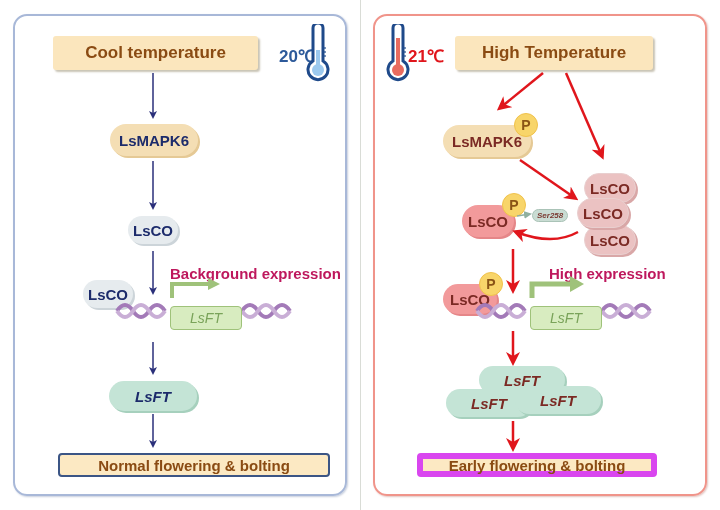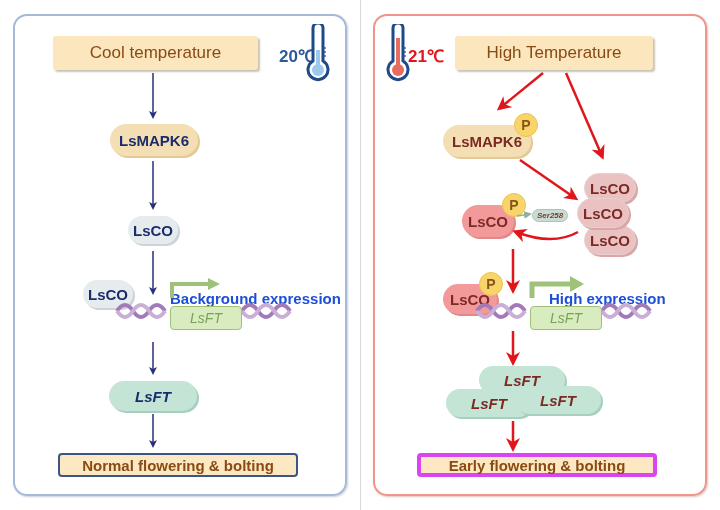--- a/index.html
+++ b/index.html
@@ -3,36 +3,36 @@
 <meta charset="utf-8">
 <style>
   html,body{margin:0;padding:0;background:#fff;}
   body{width:720px;height:510px;position:relative;overflow:hidden;font-family:"Liberation Sans",sans-serif;}
   .divider{position:absolute;left:360px;top:0;width:1px;height:510px;background:#d9dcd6;}
   .panel{position:absolute;top:14px;height:482px;border-radius:14px;box-sizing:border-box;}
   .panel.left{left:13px;width:334px;border:2px solid #a8b8d8;box-shadow:1px 1px 2px #c8cfdd;}
   .panel.right{left:373px;width:334px;border:2px solid #f0948a;box-shadow:1px 1px 2px #e0c4c0;}
   .abs{position:absolute;}
   .cond-box{position:absolute;height:34px;background:#fbe6bd;border-radius:3px;box-shadow:2px 2px 2px #c9c4b5;
-    color:#8a4b13;font-weight:normal;font-size:17px;display:flex;align-items:center;justify-content:center;}
+    color:#8a4b13;font-weight:bold;font-size:17px;display:flex;align-items:center;justify-content:center;}
   .outcome{position:absolute;height:24px;background:#fce9c3;border-radius:4px;
     color:#8a4b13;font-weight:bold;font-size:15px;display:flex;align-items:center;justify-content:center;box-sizing:border-box;}
   .outcome.left{border:2px solid #3b5585;}
-  .outcome.right{border:4px solid #d946ef;}
+  .outcome.right{border:6px solid #d946ef;}
   .pill{position:absolute;border-radius:16px;display:flex;align-items:center;justify-content:center;font-weight:bold;box-sizing:border-box;}
   .mapk{background:#f4deb4;box-shadow:2px 2px 0 #e5c995;font-size:15px;}
   .lsco-grey{background:#e6ebee;box-shadow:2px 2px 0 #ccd4d9;color:#1c2b6b;font-size:15px;}
   .lsco-pink{background:#f29a9b;box-shadow:2px 2px 0 #e58688;color:#7b2a24;font-size:15px;}
   .lsco-rose{background:#ebc2c2;box-shadow:2px 2px 0 #d9a7a7;color:#7b2a24;font-size:15px;border:1px solid #e9cfcf;}
   .lsft-pill{background:#c4e4d6;box-shadow:2px 2px 0 #a6d0bd;font-size:15px;font-style:italic;}
   .phos{position:absolute;width:24px;height:24px;border-radius:50%;background:#f8d56a;border:1px solid #f0c24c;color:#8a5416;
     font-weight:bold;font-size:14px;display:flex;align-items:center;justify-content:center;box-sizing:border-box;}
   .gene-box{position:absolute;height:24px;background:#d8ecc0;border:1.5px solid #9fc27a;border-radius:4px;color:#7aa35a;
     font-style:italic;font-size:14px;display:flex;align-items:center;justify-content:center;box-sizing:border-box;}
-  .label{position:absolute;font-weight:bold;font-size:15px;color:#1d4ed8;white-space:nowrap;margin-top:25px;}
+  .label{position:absolute;font-weight:bold;font-size:15px;color:#be185d;white-space:nowrap;}
   .temp-text{position:absolute;font-size:17px;font-weight:bold;}
   .ser{position:absolute;background:#c9dcd3;border:1px solid #aac3b7;border-radius:8px;color:#7a3930;font-size:8px;font-weight:bold;
     padding:1px 4px;}
   svg.overlay{position:absolute;left:0;top:0;}
 </style>
 </head>
 <body>
 
 <div class="divider"></div>
 
@@ -50,21 +50,21 @@
 </svg>
 
 <div class="pill mapk" style="left:110px;top:124px;width:88px;height:32px;color:#1c2b6b;">LsMAPK6</div>
 <div class="pill lsco-grey" style="left:128px;top:216px;width:50px;height:28px;">LsCO</div>
 <div class="pill lsco-grey" style="left:83px;top:280px;width:50px;height:28px;">LsCO</div>
 
 <div class="label" style="left:170px;top:265px;">Background expression</div>
 
 <div class="pill lsft-pill" style="left:109px;top:381px;width:88px;height:30px;color:#1c2b6b;">LsFT</div>
 
-<div class="outcome left" style="left:58px;top:453px;width:240px;">Normal flowering &amp; bolting</div>
+<div class="outcome left" style="left:58px;top:453px;width:272px;">Normal flowering &amp; bolting</div>
 
 <div class="panel right"></div>
 
 <svg class="abs" style="left:384px;top:24px;" width="28" height="60" viewBox="0 0 28 60">
   <path d="M9 4 a5 5 0 0 1 10 0 v33 a10 10 0 1 1 -10 0 z" fill="#fff" stroke="#1f4a8a" stroke-width="3"></path>
   <circle cx="14" cy="46" r="6" fill="#e86b5f"></circle>
   <rect x="12" y="14" width="4" height="30" fill="#e86b5f"></rect>
   <line x1="19" y1="24" x2="22" y2="24" stroke="#1f4a8a" stroke-width="1.2"></line>
   <line x1="19" y1="28" x2="22" y2="28" stroke="#1f4a8a" stroke-width="1.2"></line>
   <line x1="19" y1="32" x2="22" y2="32" stroke="#1f4a8a" stroke-width="1.2"></line>

